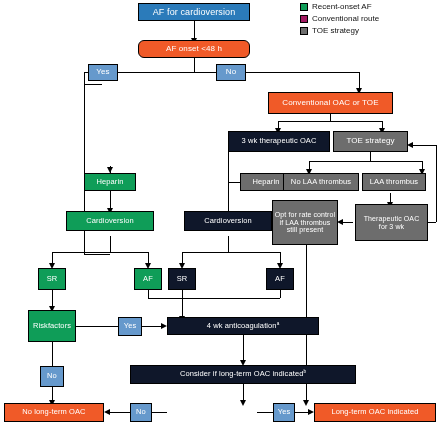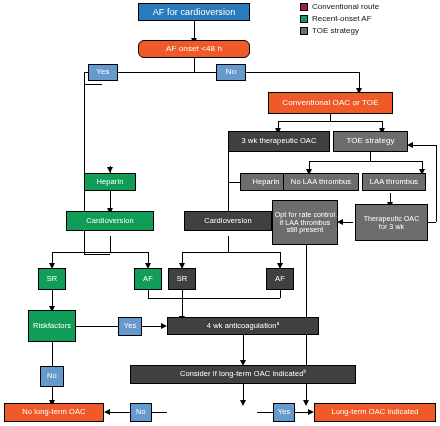--- a/index.html
+++ b/index.html
@@ -15,21 +15,21 @@
     align-items:center;
     justify-content:center;
     text-align:center;
     line-height:1.12;
     letter-spacing:.1px;
     -webkit-font-smoothing:antialiased;
   }
   .n-blue  {background:#2b7bba;}
   .n-orange{background:#f05a28;}
   .n-green {background:#0f9d58;}
-  .n-mag   {background:#404040;}
+  .n-mag   {background:#0f172a;}
   .n-gray  {background:#6d6d6d;}
   .n-yn    {background:#6699cc;}
 
   .node sup{font-size:.62em;vertical-align:super;line-height:0;}
 
   
   .ln{position:absolute;background:#000000;}
   .h{height:1px;}
   .v{width:1px;}
   .arw{position:absolute;width:0;height:0;}
@@ -43,26 +43,26 @@
   .lg-sw{width:8px;height:8px;border:1px solid #000;margin-right:4px;box-sizing:border-box;}
   .lg-tx{font-size:8px;color:#111;white-space:nowrap;}
 </style>
 </head>
 <body>
 
 <div id="stage">
 
   <div id="legend">
     <div class="lg-row">
+      <span class="lg-sw" style="background:#0f9d58"></span>
+      <span class="lg-tx">Recent-onset AF</span>
+    </div>
+    <div class="lg-row">
       <span class="lg-sw" style="background:#a21a62"></span>
       <span class="lg-tx">Conventional route</span>
-    </div>
-    <div class="lg-row">
-      <span class="lg-sw" style="background:#0f9d58"></span>
-      <span class="lg-tx">Recent-onset AF</span>
     </div>
     <div class="lg-row">
       <span class="lg-sw" style="background:#6d6d6d"></span>
       <span class="lg-tx">TOE strategy</span>
     </div>
   </div>
 
   <div class="ln v" style="left:194px;top:21px;height:18px;"></div>
   <div class="arw arw-d" style="left:190.5px;top:38px;"></div>
 

